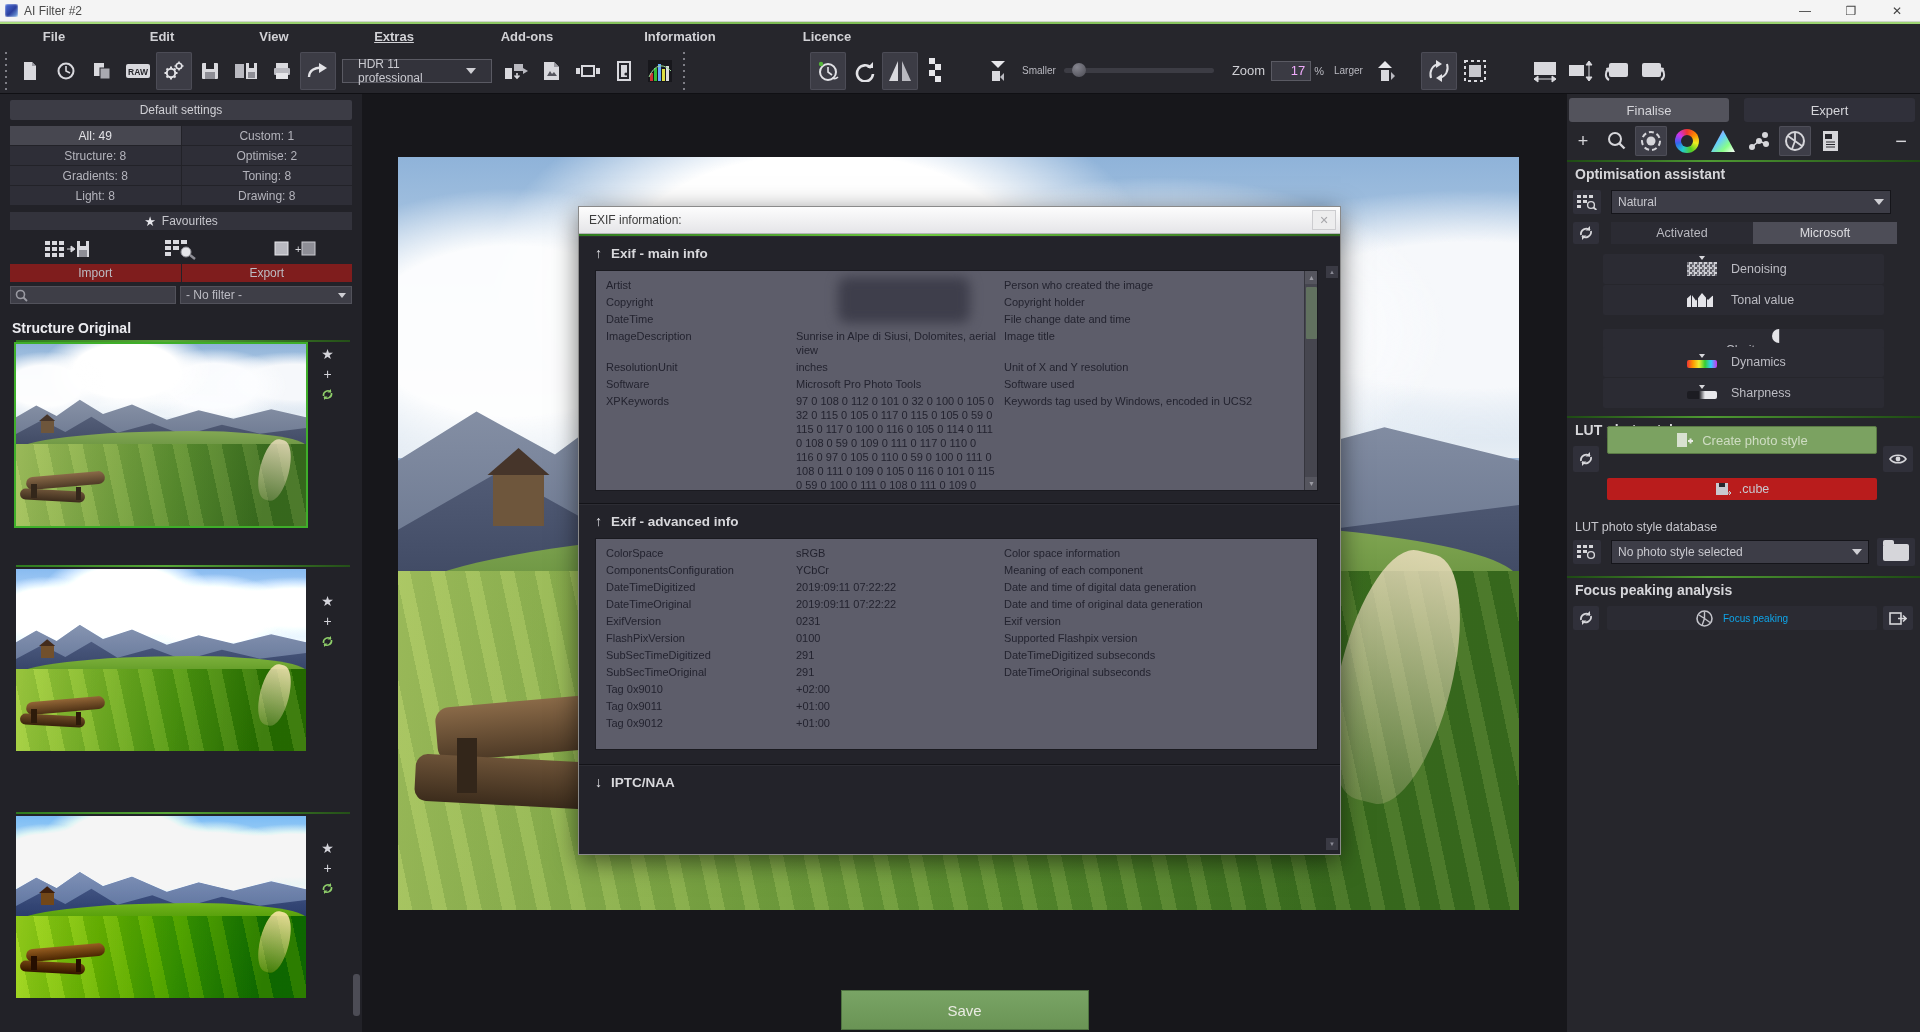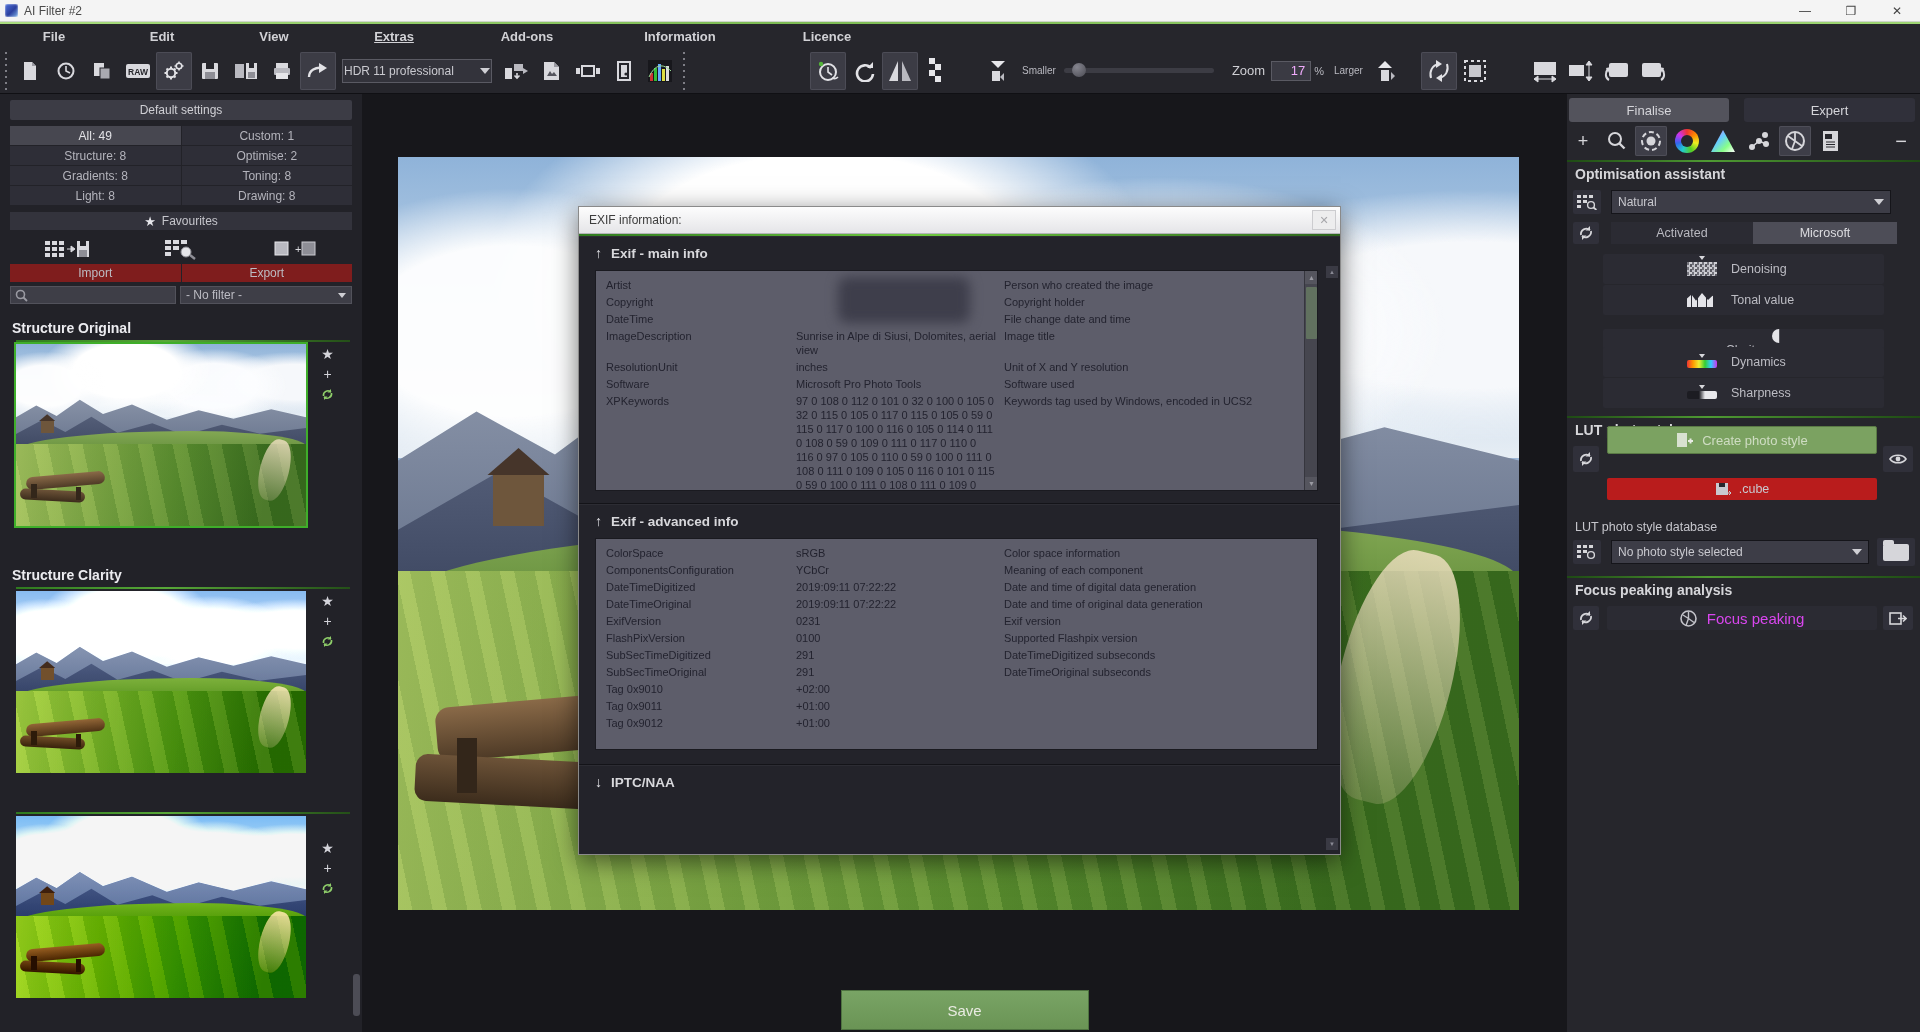--- a/index.html
+++ b/index.html
@@ -22,21 +22,21 @@
     display:flex;align-items:center;z-index:40}
   .menu-item{display:inline-block;text-align:center;color:#d2d2d6;font-size:13px;font-weight:bold;cursor:default}
   
   #toolbar{position:absolute;left:0;top:48px;width:1920px;height:46px;background:#26262c;
     border-bottom:1px solid #101014;display:flex;align-items:center;z-index:40}
   .vsep{width:4px;height:38px;margin:0 4px;background-image:repeating-linear-gradient(#7e7e86 0 2px,transparent 2px 6px);background-size:2px 100%;background-repeat:no-repeat;background-position:center}
   .tbtn{width:36px;height:38px;display:flex;align-items:center;justify-content:center;border-radius:2px;position:relative}
   .tbtn.active{background:#3c3c45;box-shadow:inset 0 0 0 1px #4c4c56}
   .tbtn svg{display:block}
   .tb-select{height:24px;background:#33333b;border:1px solid #5a5a63;color:#c9c9cf;font-size:12px;
-    display:flex;align-items:center;padding:0 1px;position:relative}
+    display:flex;align-items:center;padding:0 15px;position:relative}
   .dd-arrow{width:0;height:0;border-left:5px solid transparent;border-right:5px solid transparent;border-top:6px solid #cfcfd4;margin-left:8px}
   #preset-select{width:150px;justify-content:space-between;margin:0 6px}
   #zoom-group{display:flex;align-items:center;margin-left:2px}
   #smaller-label,#larger-label{font-size:10px;color:#b9b9c0;margin:0 4px}
   #zoom-slider{width:150px;height:5px;background:#3c3c44;border-radius:3px;position:relative;margin:0 4px}
   #zoom-thumb{position:absolute;left:8px;top:-5px;width:14px;height:14px;border-radius:50%;
     background:radial-gradient(circle at 35% 30%,#85858f,#4a4a52)}
   #zoom-label{font-size:13px;color:#cfcfd4;margin:0 6px 0 14px}
   #zoom-value{width:40px;height:20px;background:#3a3a43;border:1px solid #5a5a63;color:#f0abfc;
     font-size:13px;text-align:right;padding:0 5px;line-height:18px}
@@ -159,21 +159,21 @@
   .ic-noise{background:conic-gradient(#cfcfd4 25%,#5a5a62 0 50%,#bfbfc6 0 75%,#73737b 0);background-size:5px 5px}
   .ic-tonal{background:linear-gradient(90deg,#e4e4e8 0 12%,transparent 0 16%,#e4e4e8 0 34%,transparent 0 38%,#e4e4e8 0 64%,transparent 0 68%,#e4e4e8 0 88%,transparent 0);clip-path:polygon(0 100%,0 40%,15% 10%,30% 55%,50% 0,70% 50%,85% 20%,100% 45%,100% 100%)}
   .ic-clarity{background:#e4e4e8;border-radius:50% 0 0 50%;width:14px !important;height:14px;clip-path:polygon(0 0,55% 0,55% 100%,0 100%);border-radius:50%}
   .ic-dyn{background:linear-gradient(90deg,#e33,#f90,#ee3,#3c3,#3cf,#c3e);border-radius:2px;height:8px !important;margin-top:3px}
   .ic-sharp{background:linear-gradient(90deg,#1c1c22 0 40%,#e8e8ec 60% 100%);border-radius:2px;height:8px !important;margin-top:3px}
   #btn-create{position:absolute;display:flex;align-items:center;justify-content:center;gap:8px;
     background:#7ba261;border:1px solid #5a7a45;border-radius:2px;color:rgba(238,242,232,.72);font-size:13px}
   #btn-cube{position:absolute;display:flex;align-items:center;justify-content:center;gap:8px;
     background:#b91c1c;border-radius:2px;color:#c9c9cf;font-size:12.5px}
   #focus-strip{position:absolute;display:flex;align-items:center;gap:10px;background:#2b2b33;border-radius:2px;
-    color:#d946ef;font-size:15px;justify-content:center}
+    color:#0ea5e9;font-size:10px;justify-content:center}
   
   #save-btn{position:absolute;left:50%;bottom:2px;transform:translateX(-50%);width:248px;height:40px;
     background:linear-gradient(#79a465,#6a9455);border:1px solid #4e7340;color:#e9ebe2;font-size:15px;
     display:flex;align-items:center;justify-content:center;z-index:20}
   .colorwheel{width:24px;height:24px;border-radius:50%;
     background:conic-gradient(#e33,#f80,#ee2,#5c2,#2cc,#36e,#c3e,#e33);position:relative}
   .colorwheel::after{content:"";position:absolute;inset:6px;border-radius:50%;background:#26262c}
   .prism{width:24px;height:22px;clip-path:polygon(50% 0,100% 100%,0 100%);
     background:linear-gradient(135deg,#e6e,#6cf 40%,#8f8 70%,#fff)}
   .folder{width:26px;height:17px;background:#d6d6da;border-radius:2px;position:relative}
@@ -511,21 +511,20 @@
           <span class="side-ic">+</span>
           <span class="side-ic"><svg width="13" height="13">
               <path d="M2.5 8a4.5 4.5 0 0 1 7.5-4" fill="none" stroke="#8fcf6a" stroke-width="1.6"></path>
               <path d="M10 1v3.5H6.5z" fill="#8fcf6a"></path>
               <path d="M10.5 5a4.5 4.5 0 0 1-7.5 4" fill="none" stroke="#8fcf6a" stroke-width="1.6"></path>
               <path d="M3 12V8.5h3.5z" fill="#8fcf6a"></path>
             </svg></span>
         </div>
       </div>
       <div class="preset-block" style="top: 471px;">
-        <div class="preset-title">Structure Clarity</div>
         <div class="preset-accent"></div>
         <div class="preset-thumb landscape v2">
           <div class="ls-sky"></div>
           <div class="ls-clouds"></div>
           <div class="ls-mtnfar"></div>
           <div class="ls-mtnnear"></div>
           <div class="ls-hills"></div>
           <div class="ls-grass"></div>
           <div class="ls-path"></div>
           <div class="ls-hut"></div>

